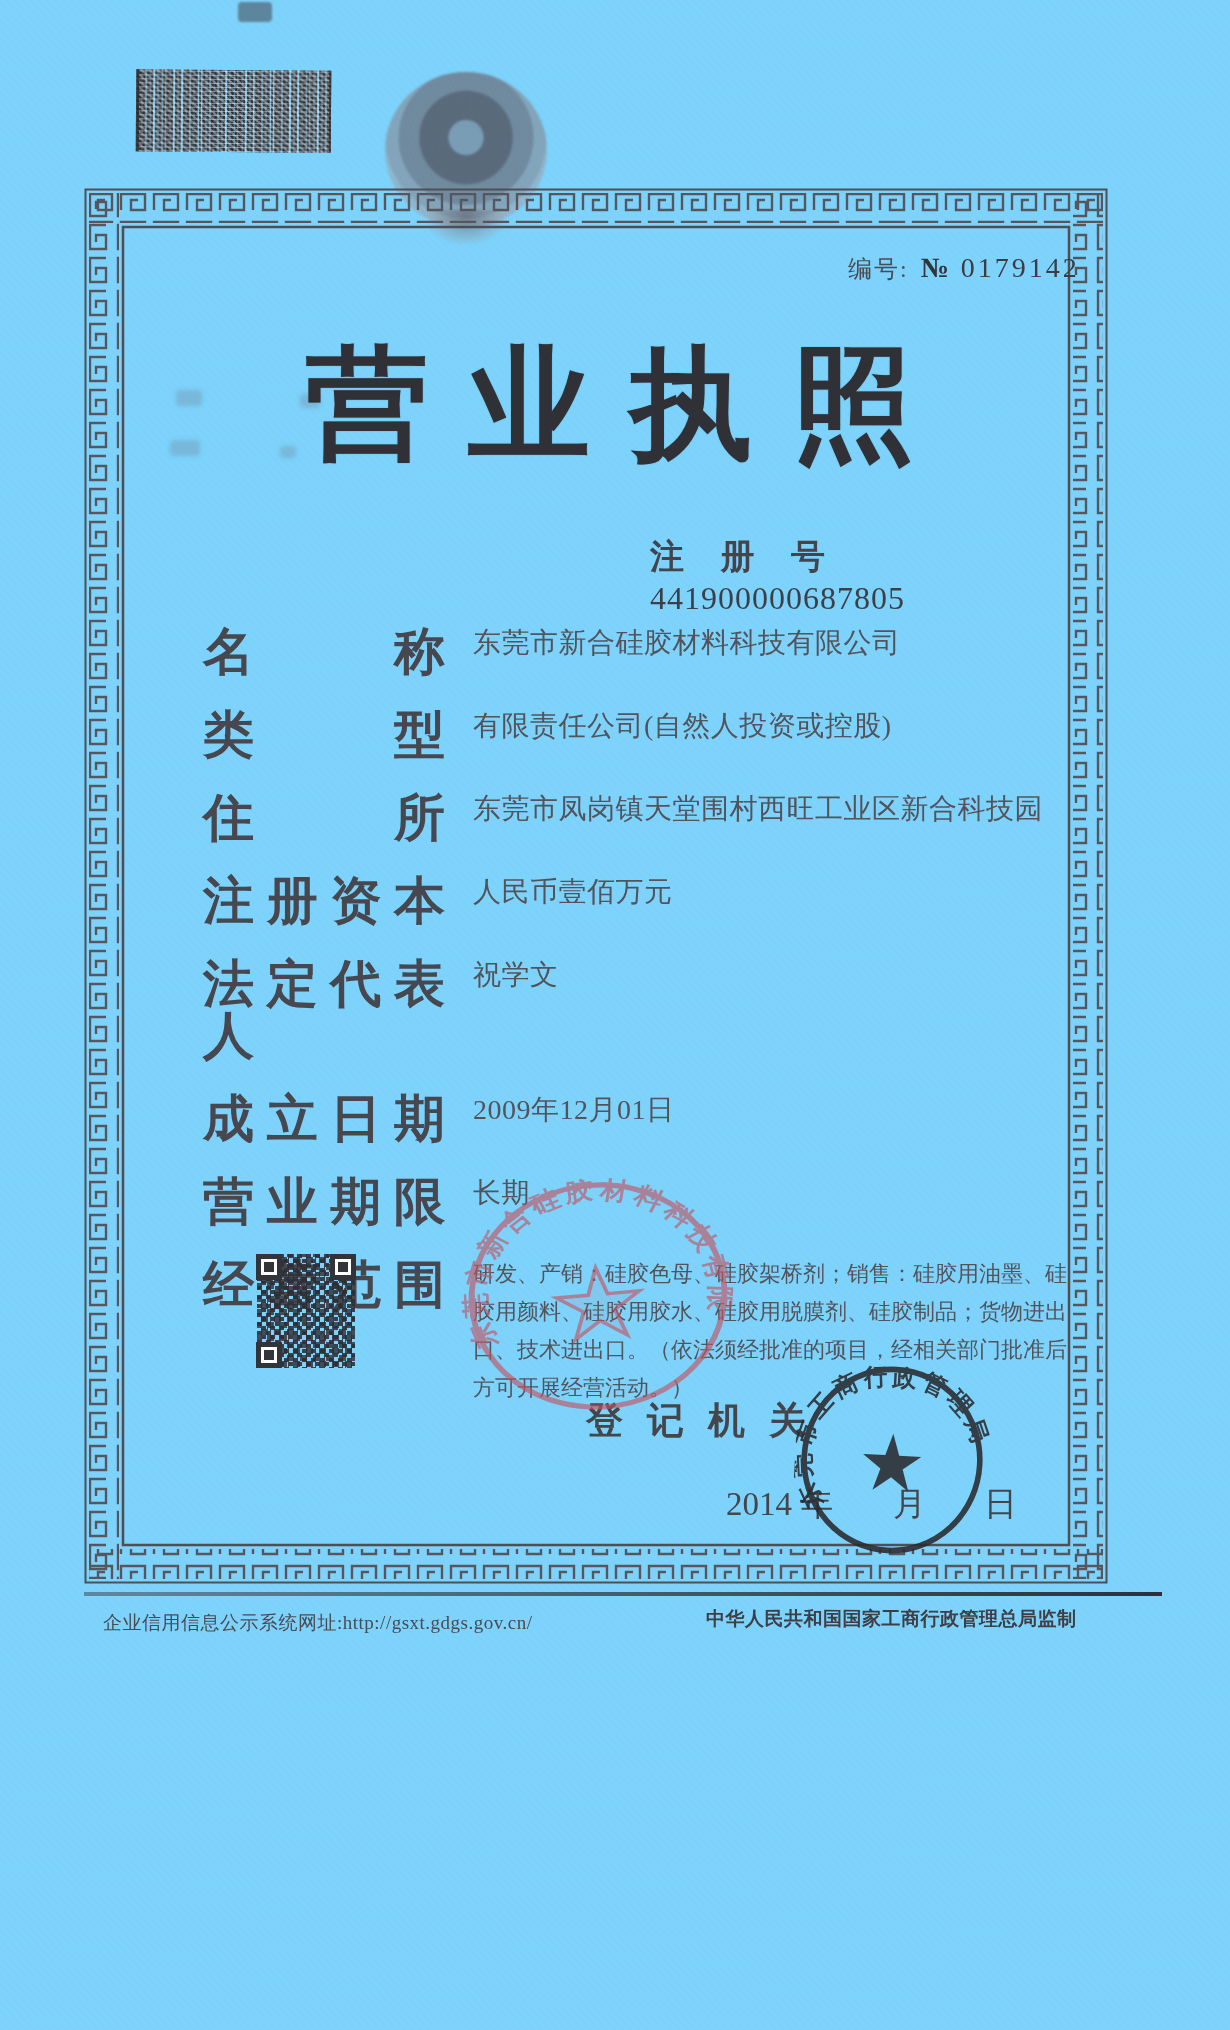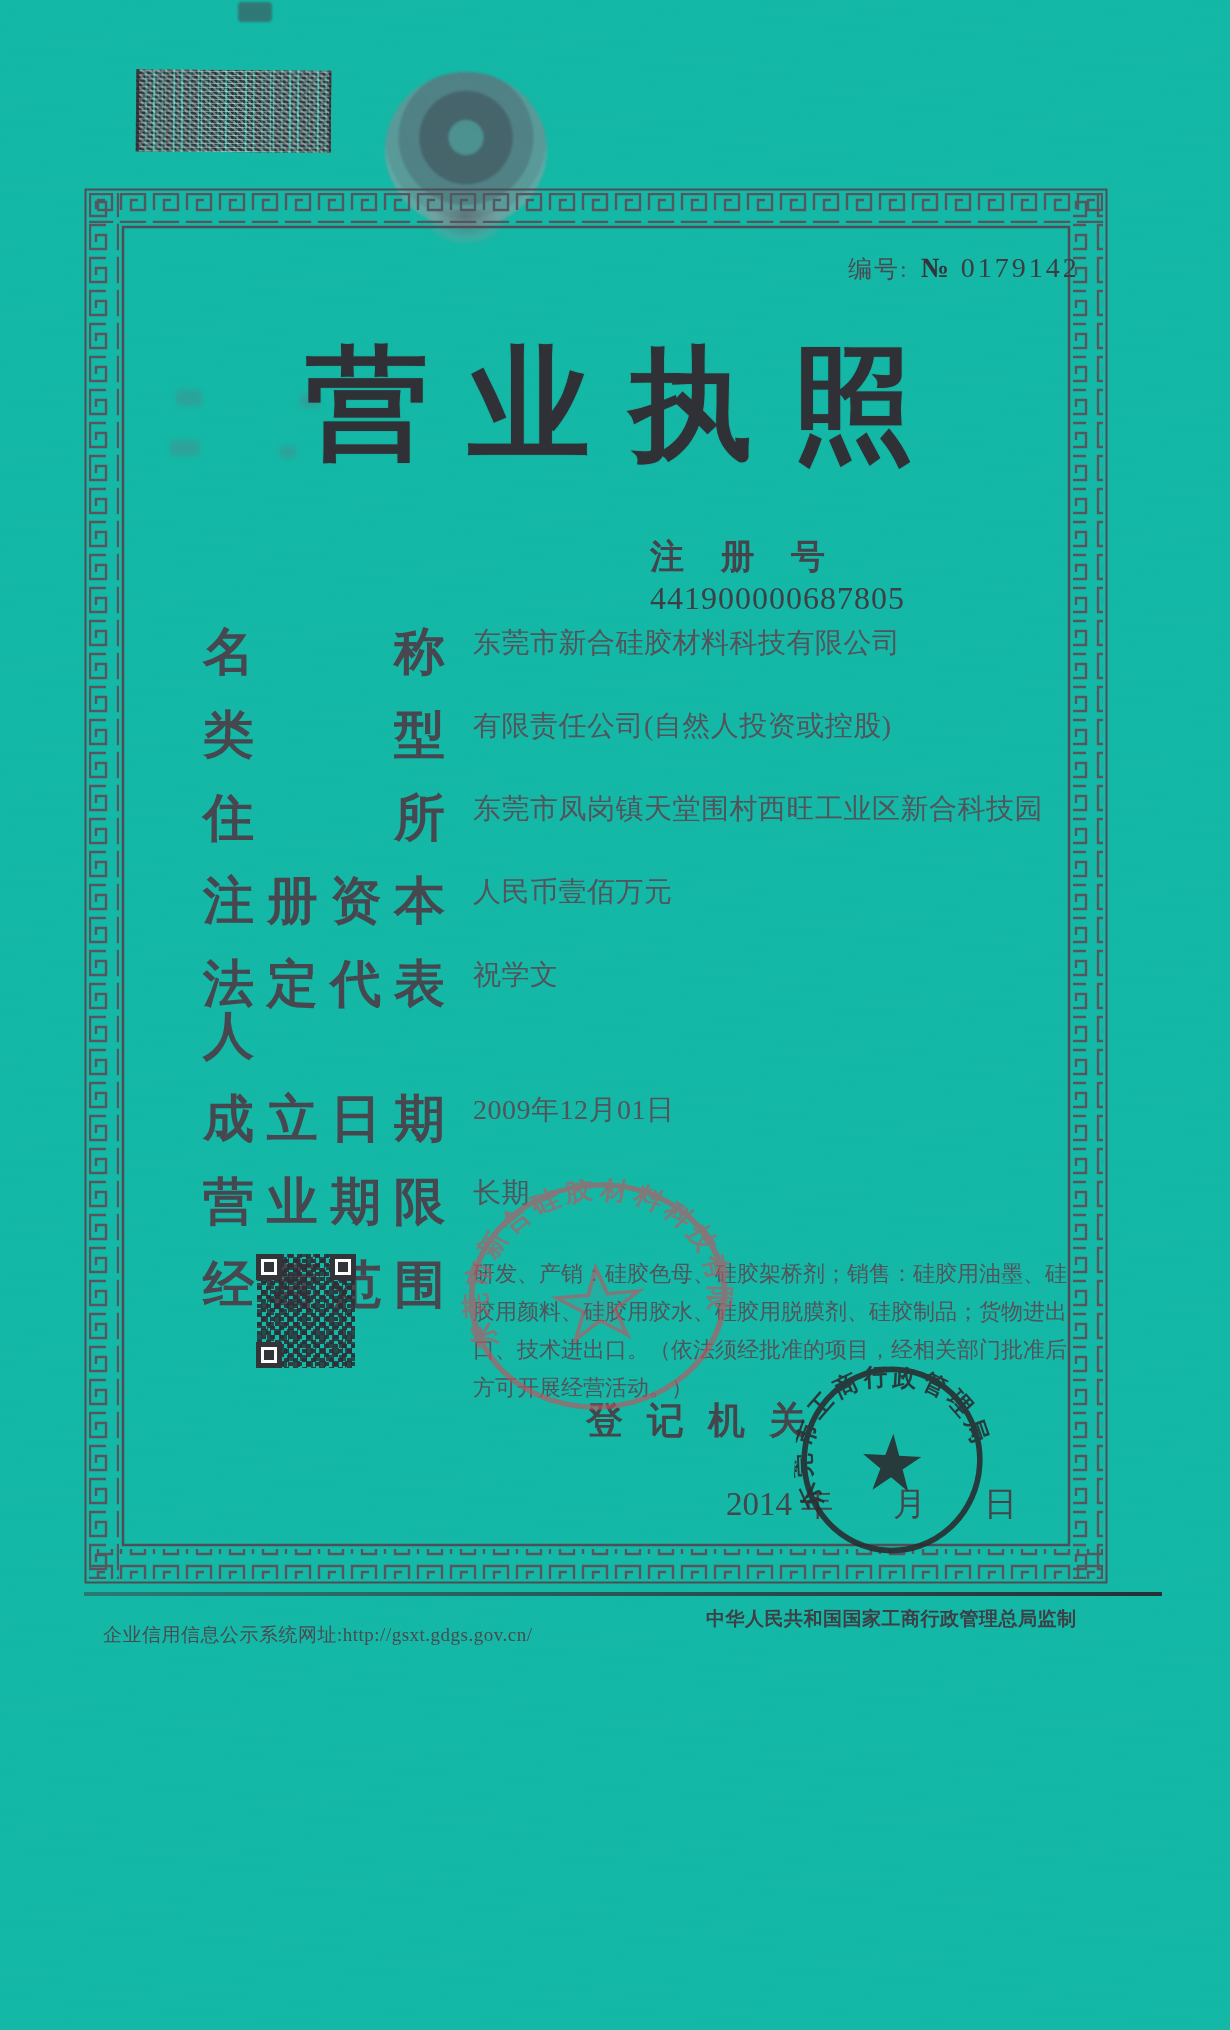--- a/index.html
+++ b/index.html
@@ -1,16 +1,16 @@
 <!DOCTYPE html>
 <html><head>
 <meta charset="utf-8">
 <style>
   html,body{margin:0;padding:0;background:#fdfdfc;}
-  .page{position:relative;width:1230px;height:2030px;background:#14b8a6;overflow:hidden;
+  .page{position:relative;width:1230px;height:2030px;background:#7dd3fc;overflow:hidden;
         font-family:"Liberation Serif","DejaVu Serif",serif;color:#45454c;}
   .grain{position:absolute;inset:0;pointer-events:none;
         background:repeating-linear-gradient(48deg, rgba(90,90,95,0.016) 0 2px, transparent 2px 6px);}
 
   
   .barcode{position:absolute;left:136px;top:70px;width:190px;height:82px;transform:rotate(.4deg);
     border-left:3px solid rgba(44,44,50,.85);border-right:2px solid rgba(44,44,50,.7);
     background:
       repeating-linear-gradient(0deg, rgba(252,252,250,.45) 0 1px, transparent 1px 4px),
       repeating-linear-gradient(37deg, rgba(252,252,250,.35) 0 2px, transparent 2px 5px),
@@ -71,21 +71,21 @@
   .seal-black{position:absolute;left:795px;top:1360px;opacity:.88;transform:rotate(3deg);}
 
   
   .registry{position:absolute;left:586px;top:1396px;font-size:37px;font-weight:600;letter-spacing:24px;color:#45454c;white-space:nowrap;}
   .date-part{position:absolute;top:1482px;font-size:33px;color:#45454c;white-space:nowrap;}
   .d-year{left:726px;} .d-month{left:893px;} .d-day{left:984px;}
 
   
   .footer-line{position:absolute;left:84px;top:1592px;width:1078px;height:4px;
     background:linear-gradient(90deg, rgba(62,62,68,.5), rgba(40,40,46,.95));}
-  .footer-left{position:absolute;left:103px;top:1610px;font-size:19px;color:#4a4a52;letter-spacing:.5px;white-space:nowrap;margin-top:12px;}
+  .footer-left{position:absolute;left:103px;top:1610px;font-size:19px;color:#4a4a52;letter-spacing:.5px;white-space:nowrap;}
   .footer-right{position:absolute;left:706px;top:1606px;font-size:19px;font-weight:700;color:#3e3e45;letter-spacing:.5px;white-space:nowrap;}
 
   .smudge{position:absolute;background:rgba(110,110,122,.26);filter:blur(2px);border-radius:4px;}
   .sm-top{left:238px;top:2px;width:34px;height:20px;background:rgba(70,70,80,.55);filter:blur(1.2px);}
   .sm-a{left:176px;top:390px;width:26px;height:16px;}
   .sm-b{left:300px;top:394px;width:20px;height:14px;}
   .sm-c{left:170px;top:440px;width:30px;height:16px;}
   .sm-d{left:280px;top:446px;width:16px;height:12px;}
 </style>
 </head>

